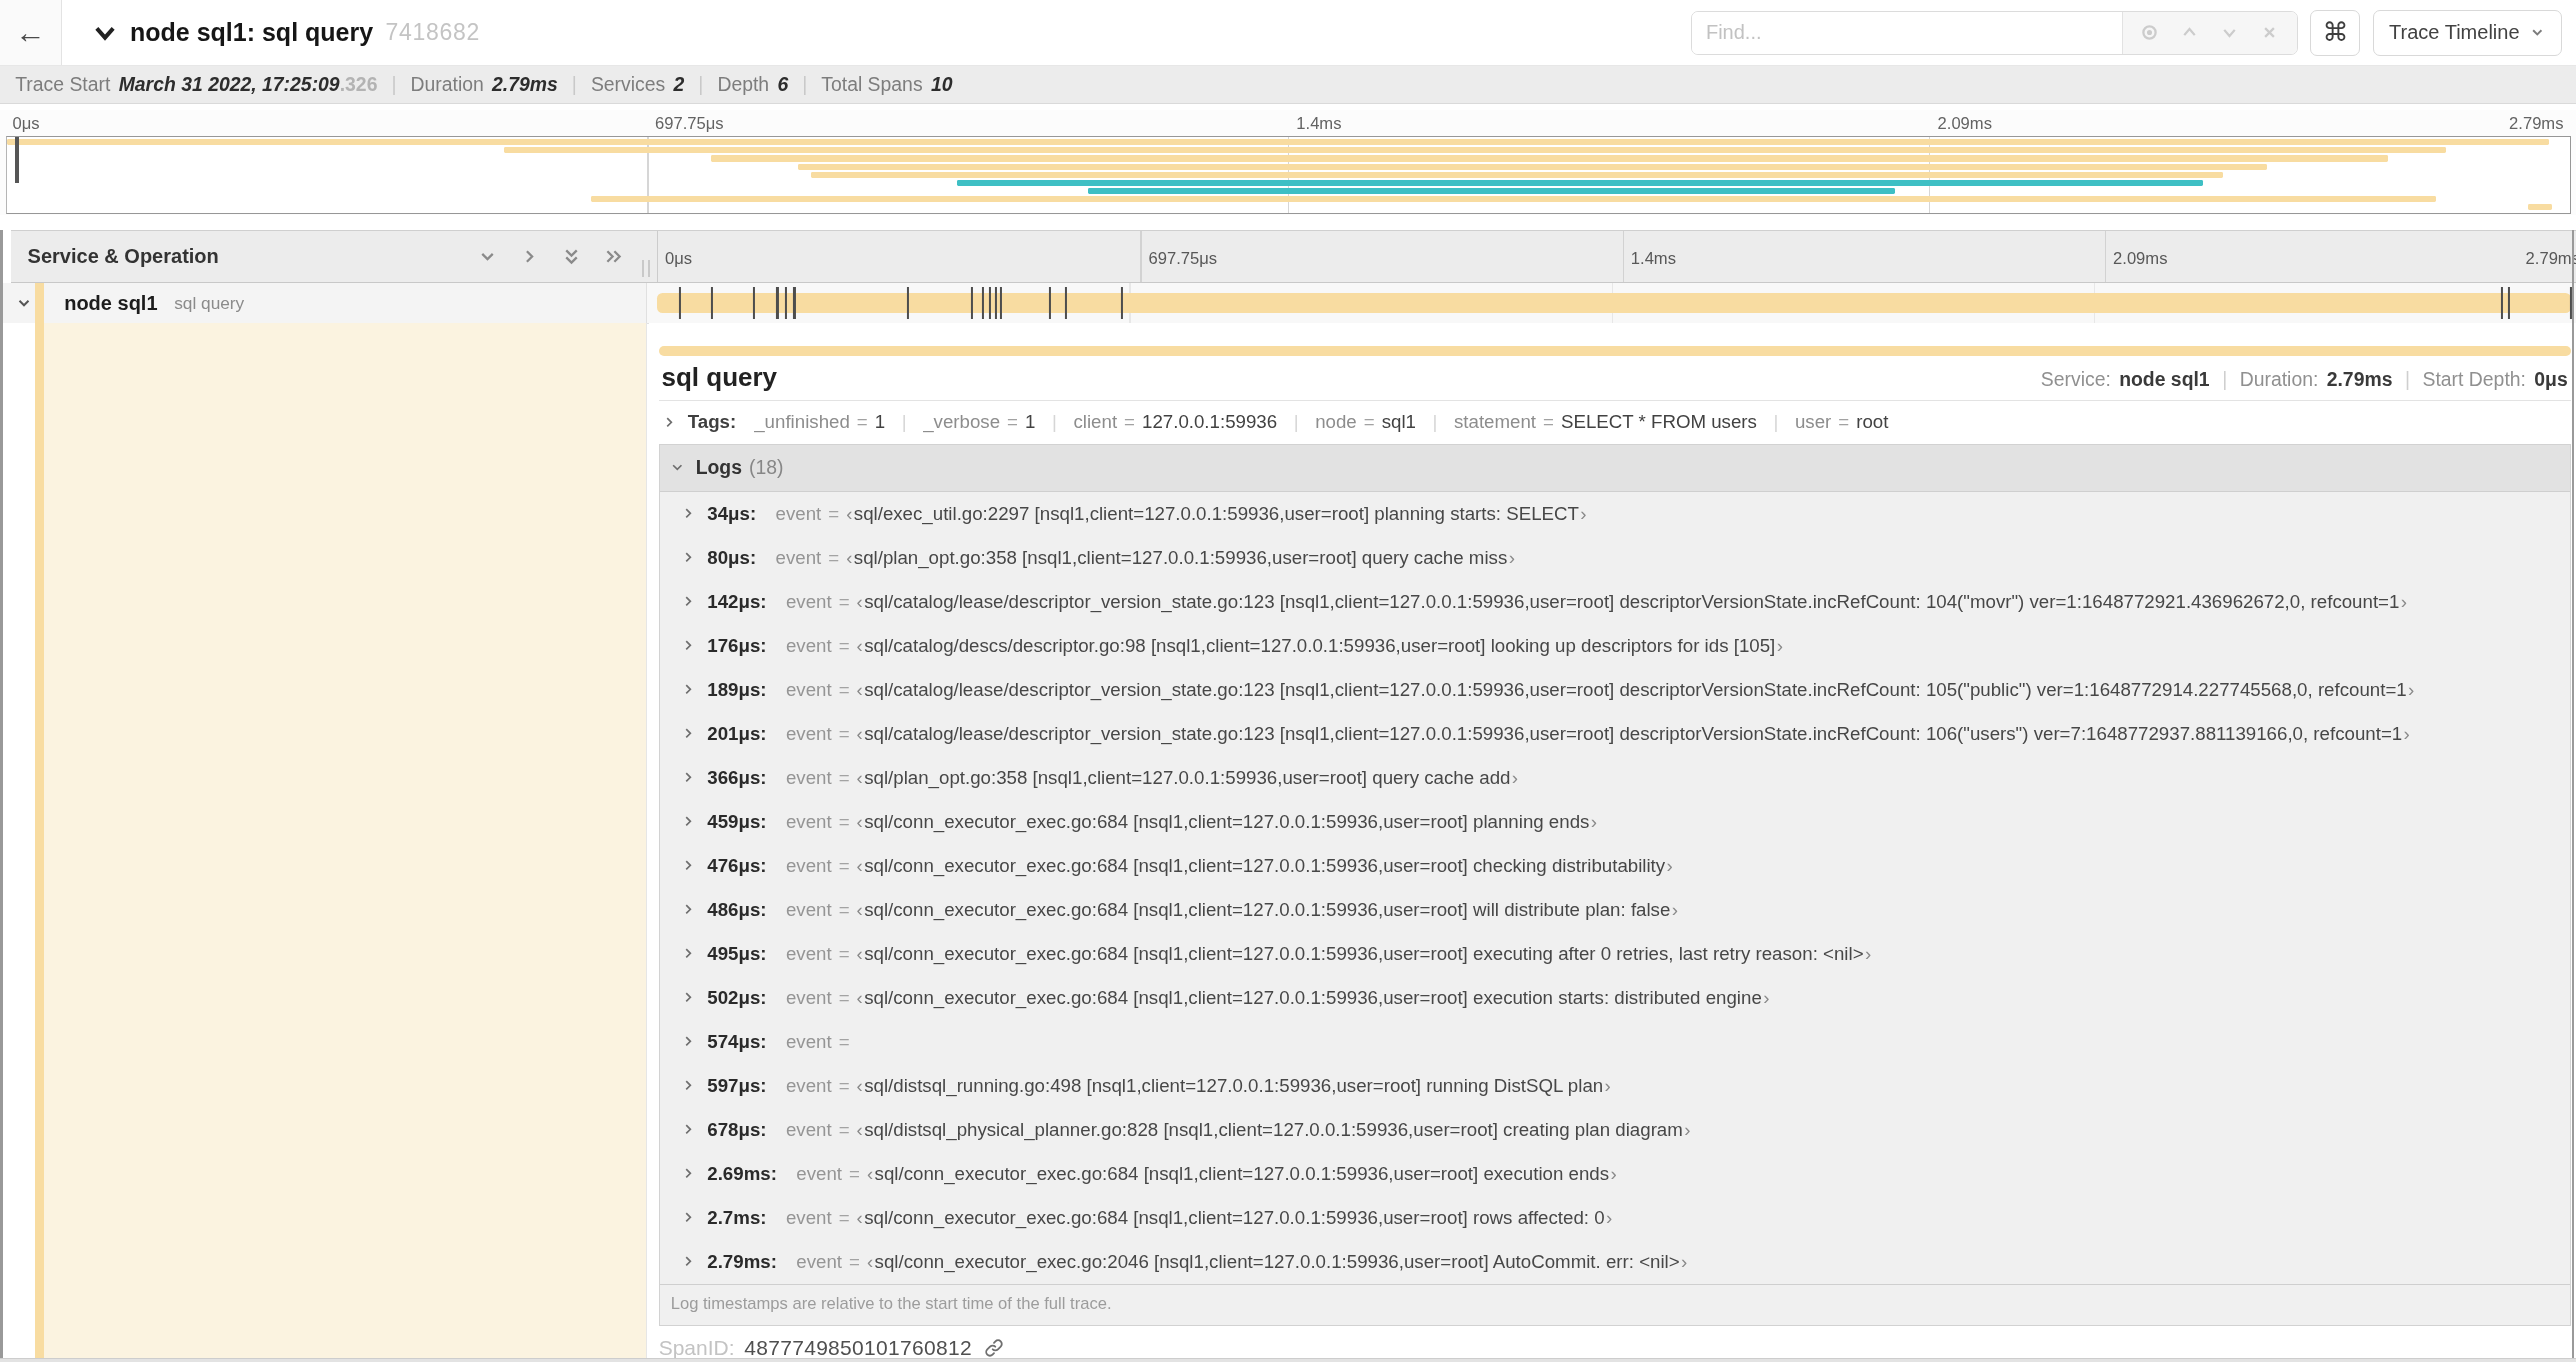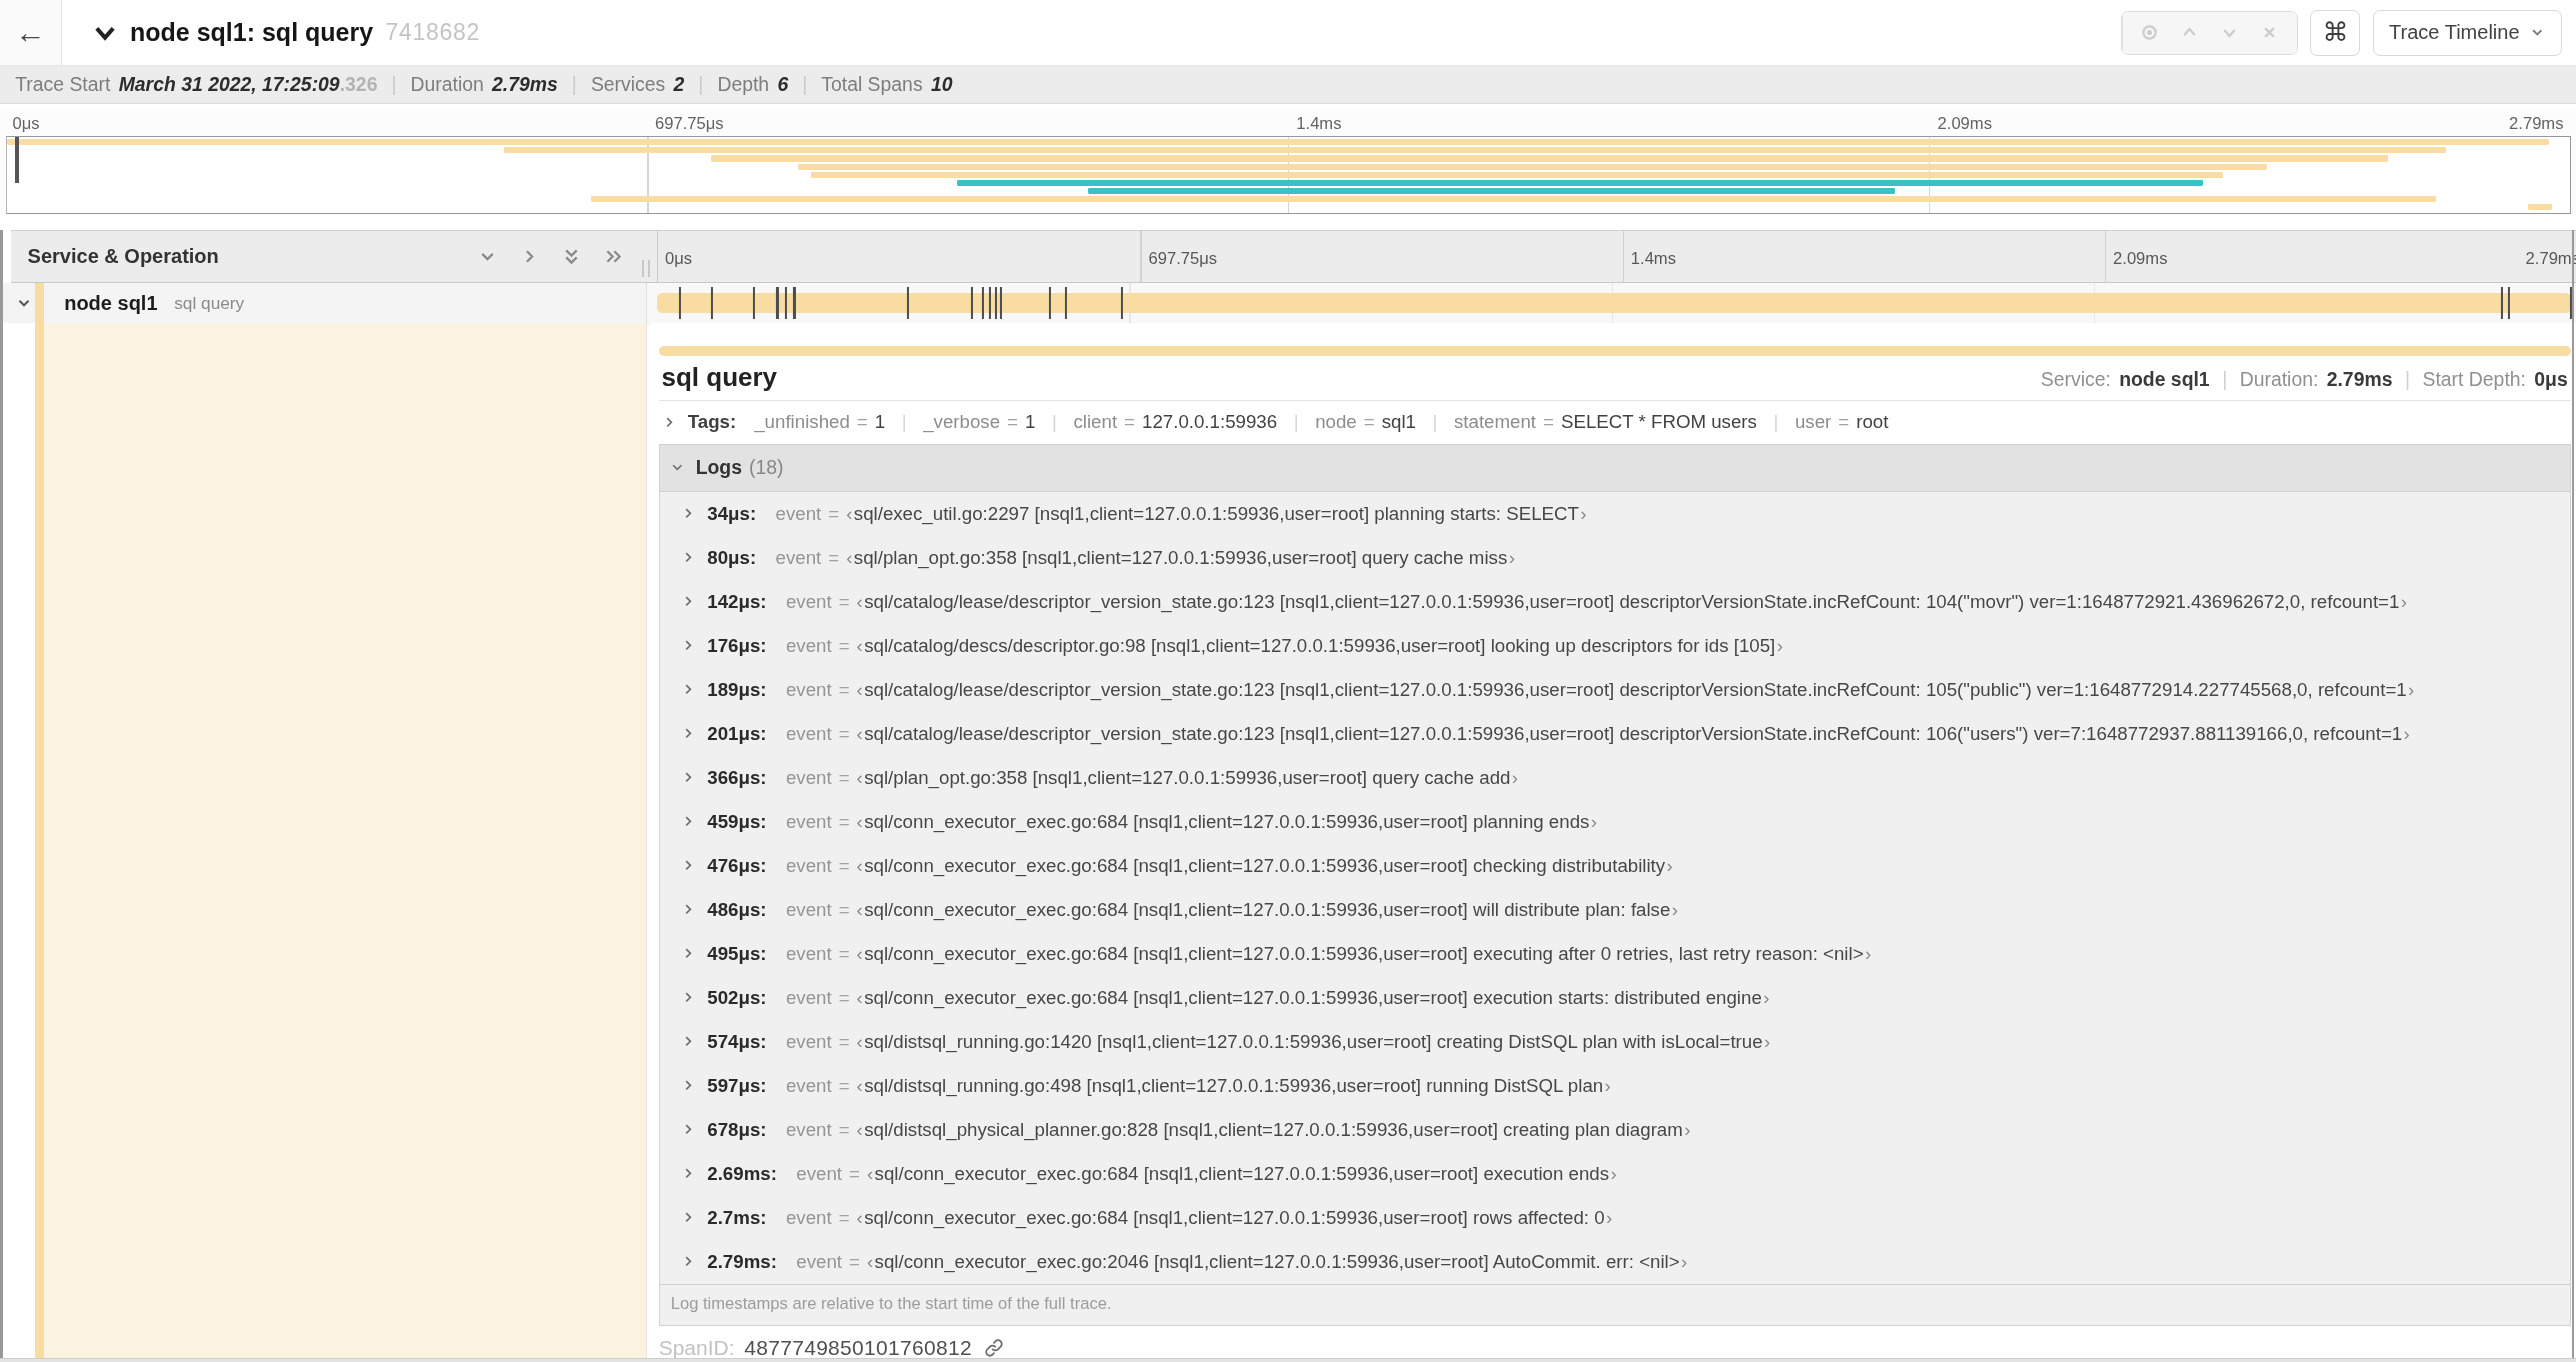--- a/index.html
+++ b/index.html
@@ -130,20 +130,21 @@
       </div>
     <span class="trace-chev">
         <svg viewBox="0 0 24 24">
           <polyline points="5,8 12,16 19,8"></polyline>
         </svg>
       </span>
     <span class="page-title">node sql1: sql query</span>
     <span class="trace-id">7418682</span>
     <div class="tb-spacer"></div>
     <div class="find-group">
+      <input class="find-input" placeholder="Find..." style="">
       <div class="find-suffix">
         <span class="fs-icon">
             <svg viewBox="0 0 24 24">
               <circle cx="12" cy="12" r="7"></circle>
               <circle cx="12" cy="12" r="1.6" fill="#ccc"></circle>
             </svg>
           </span>
         <span class="fs-icon">
             <svg viewBox="0 0 24 24">
               <polyline points="6,15 12,8 18,15"></polyline>
@@ -561,21 +562,20 @@
 
             <div class="log-entry">
               <span class="chev-icon">
                 <svg viewBox="0 0 24 24">
                   <polyline points="9,6 15,12 9,18"></polyline>
                 </svg>
               </span>
               <span class="le-time">574μs</span>
               <span class="le-key">event</span>
               <span class="le-eq"></span>
-              <span class="le-val">sql/distsql_running.go:1420 [nsql1,client=127.0.0.1:59936,user=root] creating DistSQL plan with isLocal=true</span>
             </div>
 
             <div class="log-entry">
               <span class="chev-icon">
                 <svg viewBox="0 0 24 24">
                   <polyline points="9,6 15,12 9,18"></polyline>
                 </svg>
               </span>
               <span class="le-time">597μs</span>
               <span class="le-key">event</span>

